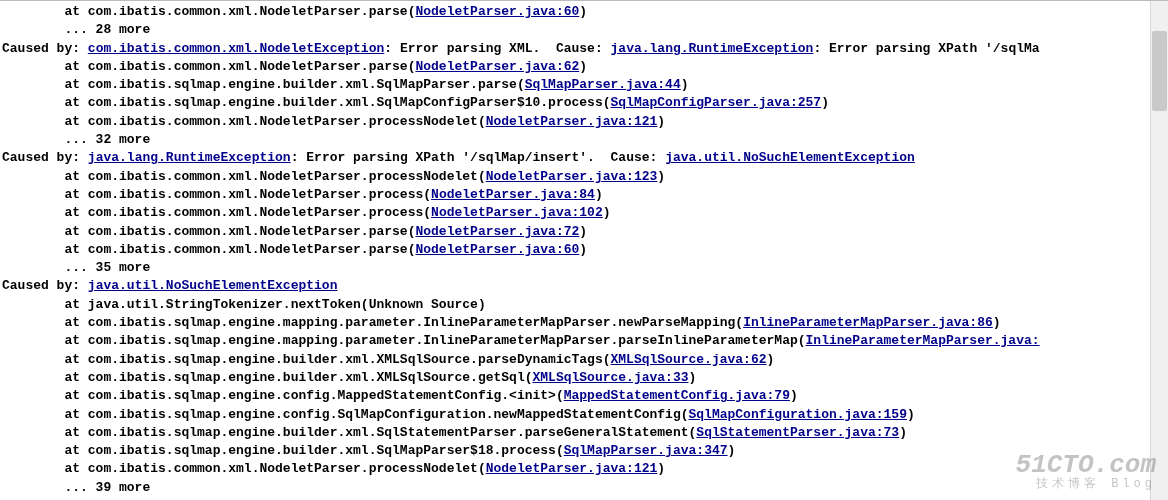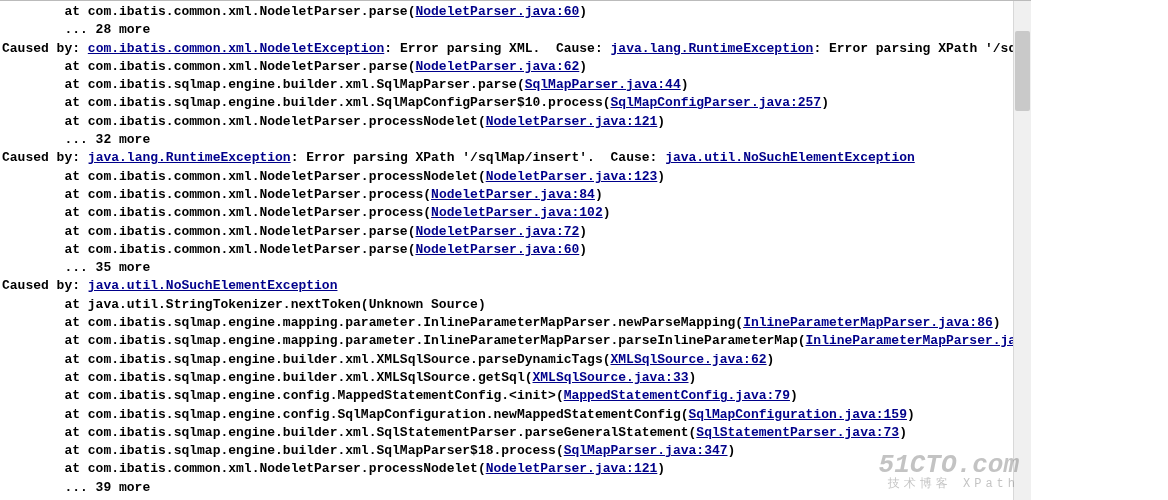--- a/index.html
+++ b/index.html
@@ -1,29 +1,29 @@
 <!DOCTYPE html>
 <html><head>
 <meta charset="utf-8">
 <style>
   html,body{margin:0;padding:0;width:1168px;height:500px;overflow:hidden;font-family:"Consolas","Courier New",monospace;font-size:13px;line-height:18.3px;background:#fff;color:#000}
-  #console-wrap{position:relative;width:1031px;height:500px;border-top:1px solid #bbb}
+  #console-wrap{position:relative;width:1168px;height:500px;border-top:1px solid #bbb}
   #console{position:absolute;left:2px;top:2px;right:17px;bottom:0;overflow:hidden;white-space:pre;font-weight:bold}
   .ln{display:block}
   .lk{color:#00008b;text-decoration:underline;cursor:pointer;font-weight:bold}
   #scroll-track{position:absolute;right:0;top:0;width:17px;height:100%;background:#f0f0f0;border-left:1px solid #d8d8d8}
   #scroll-thumb{position:absolute;right:1px;top:30px;width:15px;height:80px;background:#c9c9c9;border-radius:2px}
   #wm{position:absolute;right:12px;bottom:8px;opacity:.35;font-family:Liberation Mono, monospace;font-size:26px;font-weight:bold;font-style:italic;color:#555;text-align:right;pointer-events:none}
   #wm small{display:block;font-size:12px;font-style:normal;font-weight:normal;letter-spacing:4px}
 </style>
 </head>
 <body>
 
 <div id="console-wrap">
   <div id="console"><span class="ln">        at com.ibatis.common.xml.NodeletParser.parse(<span class="lk">NodeletParser.java:60</span>)</span><span class="ln">        ... 28 more</span><span class="ln">Caused by: <span class="lk">com.ibatis.common.xml.NodeletException</span>: Error parsing XML.  Cause: <span class="lk">java.lang.RuntimeException</span>: Error parsing XPath '/sqlMa</span><span class="ln">        at com.ibatis.common.xml.NodeletParser.parse(<span class="lk">NodeletParser.java:62</span>)</span><span class="ln">        at com.ibatis.sqlmap.engine.builder.xml.SqlMapParser.parse(<span class="lk">SqlMapParser.java:44</span>)</span><span class="ln">        at com.ibatis.sqlmap.engine.builder.xml.SqlMapConfigParser$10.process(<span class="lk">SqlMapConfigParser.java:257</span>)</span><span class="ln">        at com.ibatis.common.xml.NodeletParser.processNodelet(<span class="lk">NodeletParser.java:121</span>)</span><span class="ln">        ... 32 more</span><span class="ln">Caused by: <span class="lk">java.lang.RuntimeException</span>: Error parsing XPath '/sqlMap/insert'.  Cause: <span class="lk">java.util.NoSuchElementException</span></span><span class="ln">        at com.ibatis.common.xml.NodeletParser.processNodelet(<span class="lk">NodeletParser.java:123</span>)</span><span class="ln">        at com.ibatis.common.xml.NodeletParser.process(<span class="lk">NodeletParser.java:84</span>)</span><span class="ln">        at com.ibatis.common.xml.NodeletParser.process(<span class="lk">NodeletParser.java:102</span>)</span><span class="ln">        at com.ibatis.common.xml.NodeletParser.parse(<span class="lk">NodeletParser.java:72</span>)</span><span class="ln">        at com.ibatis.common.xml.NodeletParser.parse(<span class="lk">NodeletParser.java:60</span>)</span><span class="ln">        ... 35 more</span><span class="ln">Caused by: <span class="lk">java.util.NoSuchElementException</span></span><span class="ln">        at java.util.StringTokenizer.nextToken(Unknown Source)</span><span class="ln">        at com.ibatis.sqlmap.engine.mapping.parameter.InlineParameterMapParser.newParseMapping(<span class="lk">InlineParameterMapParser.java:86</span>)</span><span class="ln">        at com.ibatis.sqlmap.engine.mapping.parameter.InlineParameterMapParser.parseInlineParameterMap(<span class="lk">InlineParameterMapParser.java:</span></span><span class="ln">        at com.ibatis.sqlmap.engine.builder.xml.XMLSqlSource.parseDynamicTags(<span class="lk">XMLSqlSource.java:62</span>)</span><span class="ln">        at com.ibatis.sqlmap.engine.builder.xml.XMLSqlSource.getSql(<span class="lk">XMLSqlSource.java:33</span>)</span><span class="ln">        at com.ibatis.sqlmap.engine.config.MappedStatementConfig.&lt;init&gt;(<span class="lk">MappedStatementConfig.java:79</span>)</span><span class="ln">        at com.ibatis.sqlmap.engine.config.SqlMapConfiguration.newMappedStatementConfig(<span class="lk">SqlMapConfiguration.java:159</span>)</span><span class="ln">        at com.ibatis.sqlmap.engine.builder.xml.SqlStatementParser.parseGeneralStatement(<span class="lk">SqlStatementParser.java:73</span>)</span><span class="ln">        at com.ibatis.sqlmap.engine.builder.xml.SqlMapParser$18.process(<span class="lk">SqlMapParser.java:347</span>)</span><span class="ln">        at com.ibatis.common.xml.NodeletParser.processNodelet(<span class="lk">NodeletParser.java:121</span>)</span><span class="ln">        ... 39 more</span></div>
   <div id="scroll-track">
     <div id="scroll-thumb"></div>
   </div>
   <div id="wm">
     <span>51CTO.com</span>
-    <small>技术博客    XPath</small>
+    <small>技术博客    Blog</small>
   </div>
 </div>
 
 </body></html>

